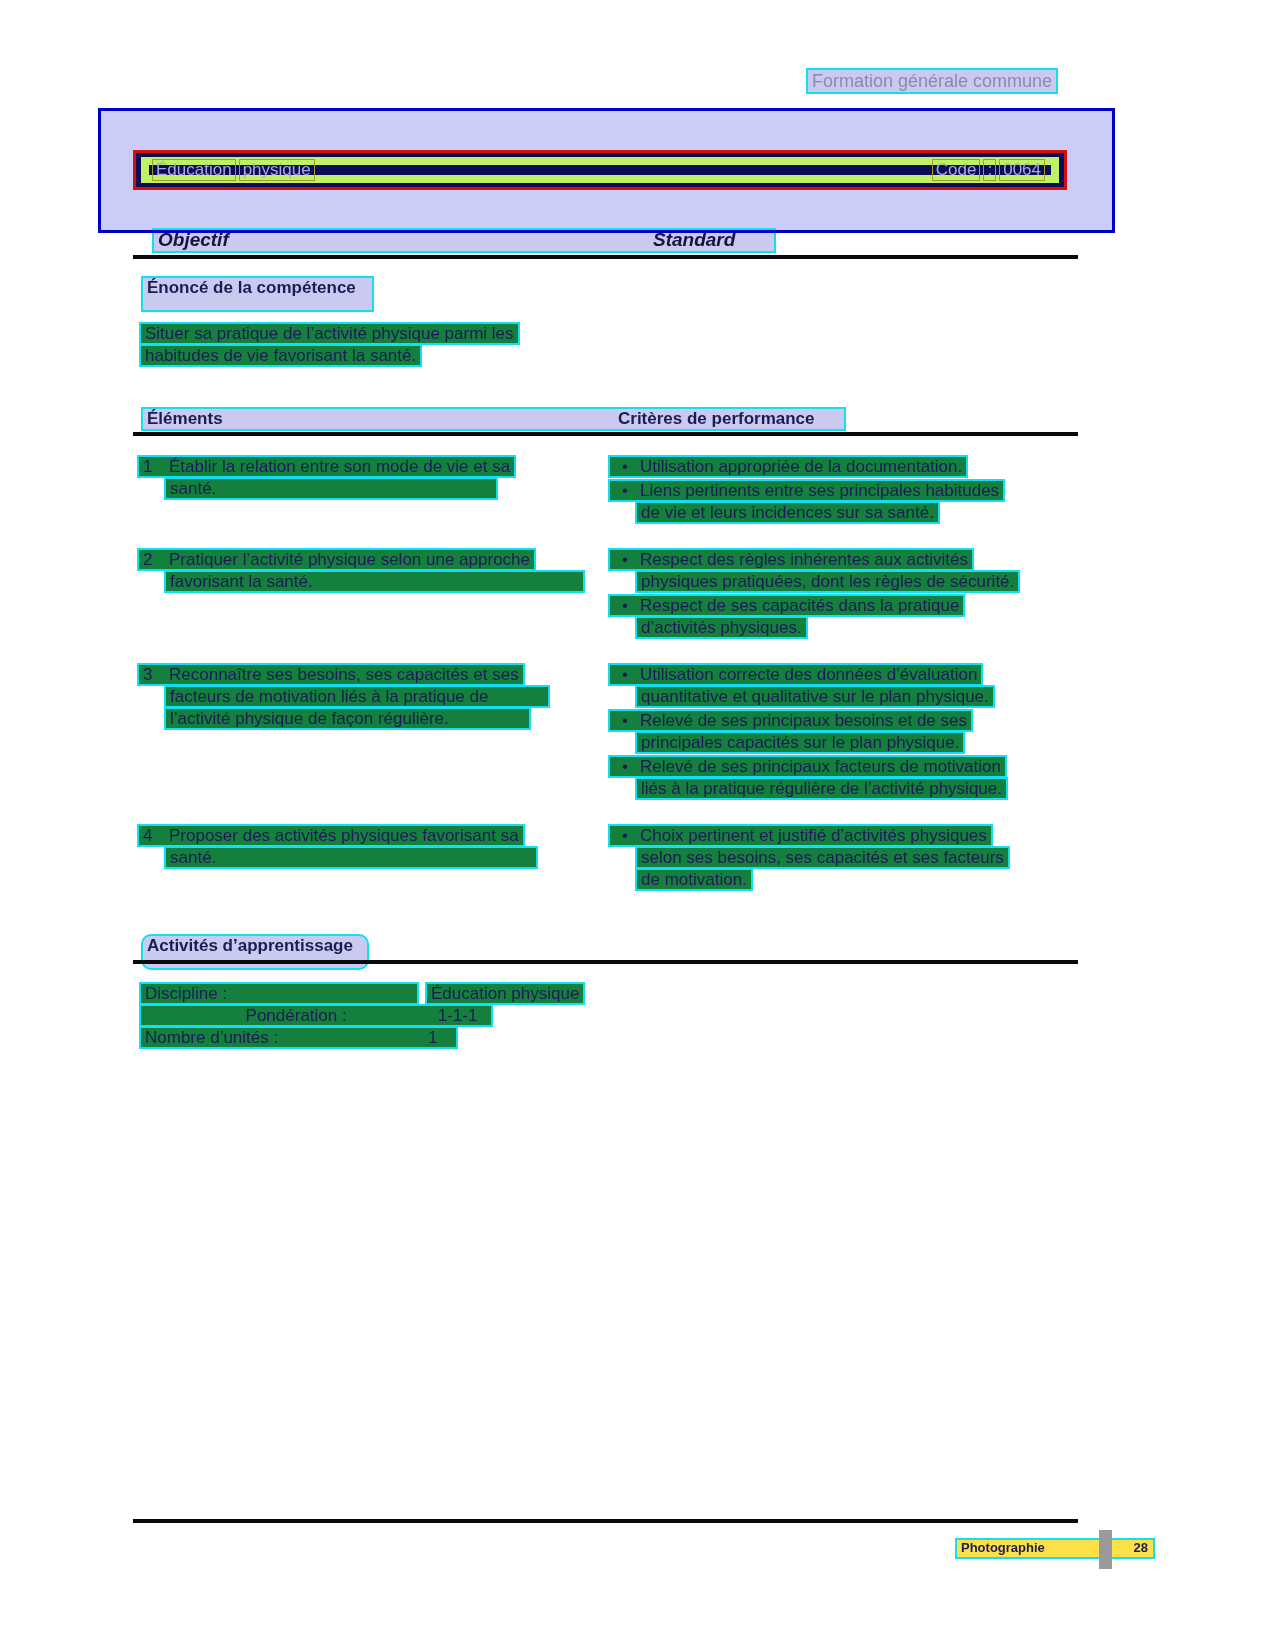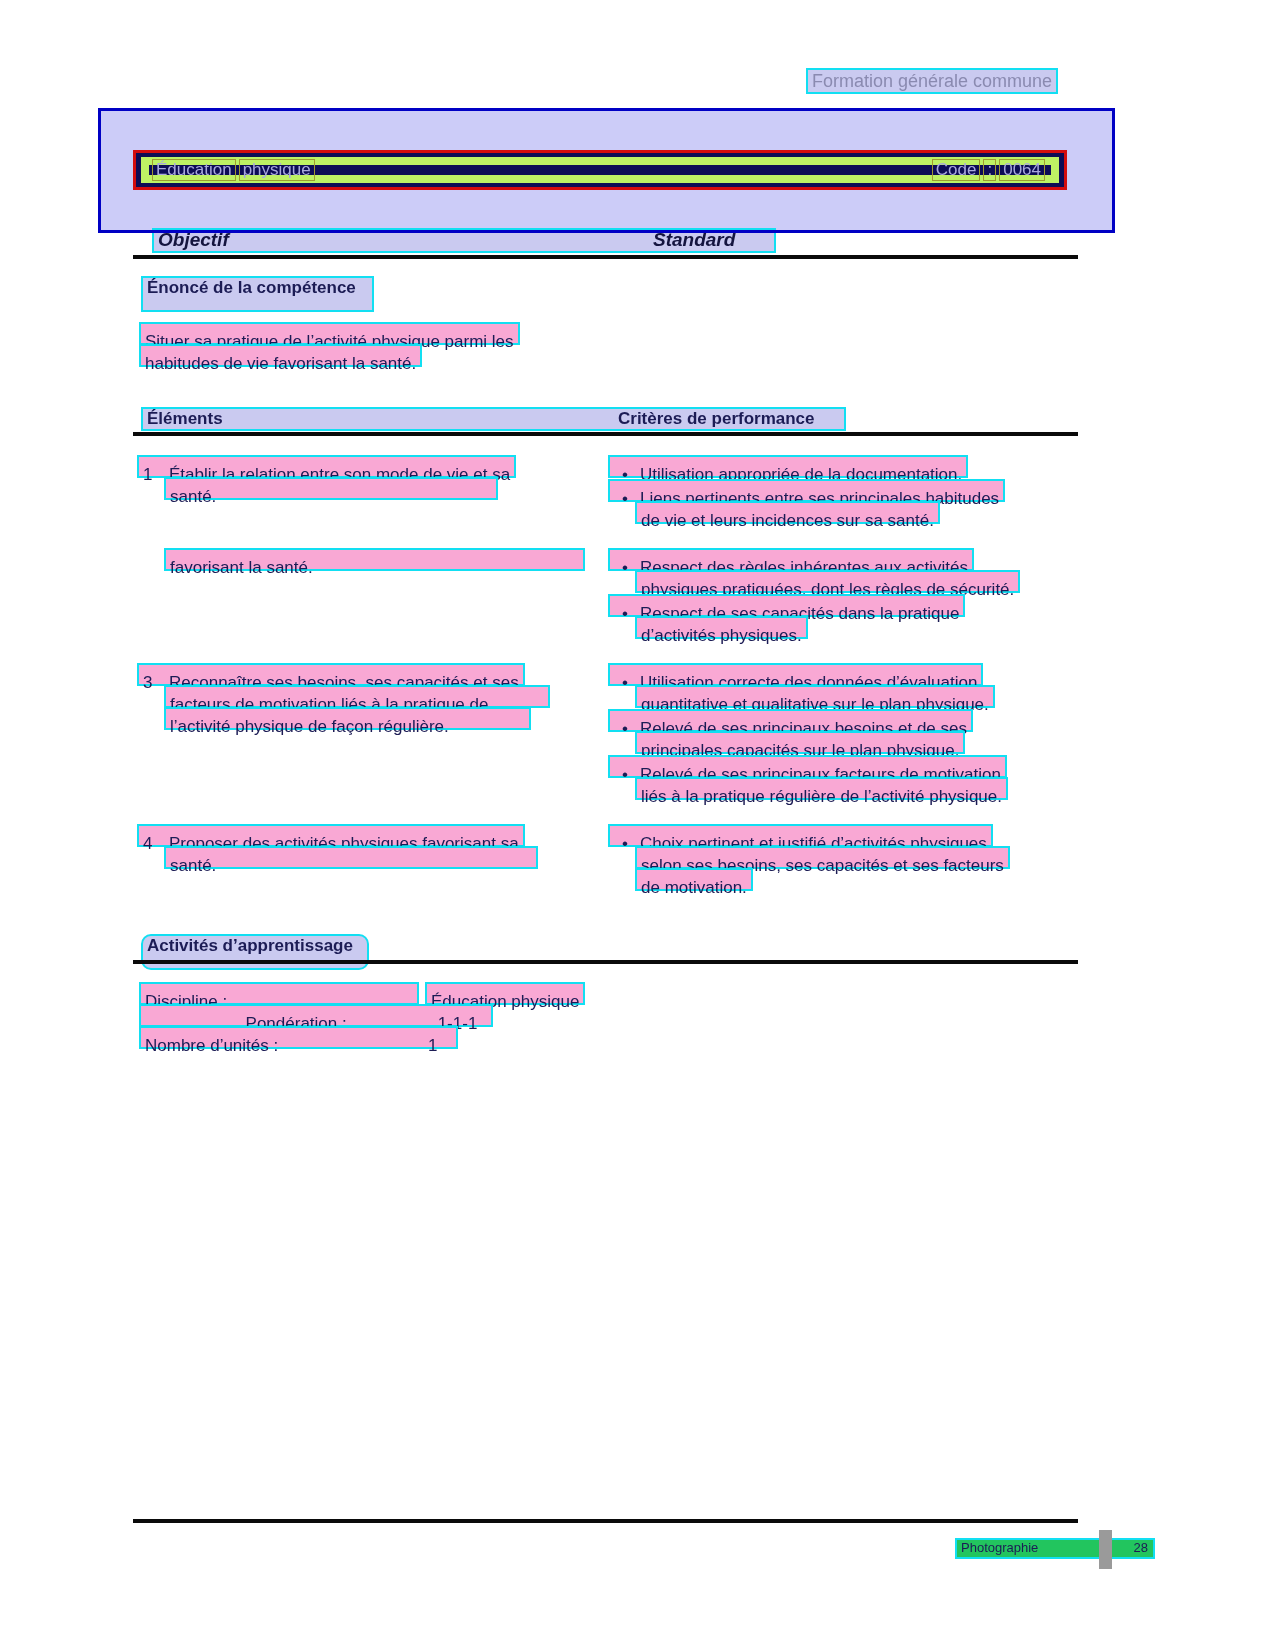--- a/index.html
+++ b/index.html
@@ -51,22 +51,22 @@
     display:flex;width:100%;box-sizing:border-box;
     background:#cacaf0;border:2px solid #12dff2;padding:0 4px;color:#14143f;
   }
   .obj-row .c1{width:495px;}
 
   
   .enonce-head{top:276px;left:141px;padding-right:16px;}
   .enonce-body{top:322px;left:139px;}
   .line{display:block;height:23px;margin-bottom:-1px;}
   .lbx{
-    display:inline-block;box-sizing:border-box;background:#f9a8d4;border:2px solid #12dff2;
-    padding:8px 4px;height:23px;line-height:19px;font-size:17px;white-space:nowrap;
+    display:inline-block;box-sizing:border-box;background:#15803d;border:2px solid #12dff2;
+    padding:0 4px;height:23px;line-height:19px;font-size:17px;white-space:nowrap;
   }
 
   
   .grid-head{top:407px;left:141px;width:705px;height:24px;display:flex;box-sizing:border-box;
     background:#cacaf0;border:2px solid #12dff2;padding:0 4px;font-weight:bold;font-size:17px;line-height:19px;}
   .grid-head .c1{width:471px;}
 
   
   .items{top:455px;left:133px;width:945px;}
   .row{display:flex;margin-bottom:25px;}
@@ -92,21 +92,21 @@
   .fld-label-solo{width:280px;}
   .fld-value-solo{position:absolute;left:286px;top:0;}
   .fld-combined .lab{display:inline-block;width:283px;}
   .w-pond{width:354px;text-align:center;}
   .w-unit{width:319px;}
 
   
   .rule-bottom{top:1519px;}
   .footer-box{
     top:1538px;left:955px;width:200px;height:21px;box-sizing:border-box;position:absolute;
-    background:#22c55e;border:2px solid #12dff2;font-size:13px;line-height:16px;color:#1c1c55;
+    background:#fde047;border:2px solid #12dff2;font-size:13px;line-height:16px;color:#1c1c55;font-weight:bold;
   }
   .footer-label{position:absolute;left:4px;top:0;}
   .footer-bar{position:absolute;left:142px;top:-10px;width:13px;height:39px;background:#9a9a9a;}
   .footer-page{position:absolute;right:5px;top:0;}
 </style>
 </head>
 <body>
 
 <div class="page">
 
@@ -159,20 +159,21 @@
         </div>
         <div class="group">
           <div class="line"><span class="lbx cr-first"><span class="bullet">•</span><span>Liens pertinents entre ses principales habitudes</span></span></div>
           <div class="line cr-cont"><span class="lbx">de vie et leurs incidences sur sa santé.</span></div>
         </div>
       </div>
     </div>
 
     <div class="row">
       <div class="cell-l">
+        <div class="line"><span class="lbx"><span class="num">2</span><span>Pratiquer l’activité physique selon une approche</span></span></div>
         <div class="line cont"><span class="lbx st-b">favorisant la santé.</span></div>
       </div>
       <div class="cell-r">
         <div class="group">
           <div class="line"><span class="lbx cr-first"><span class="bullet">•</span><span>Respect des règles inhérentes aux activités</span></span></div>
           <div class="line cr-cont"><span class="lbx">physiques pratiquées, dont les règles de sécurité.</span></div>
         </div>
         <div class="group">
           <div class="line"><span class="lbx cr-first"><span class="bullet">•</span><span>Respect de ses capacités dans la pratique</span></span></div>
           <div class="line cr-cont"><span class="lbx">d’activités physiques.</span></div>

